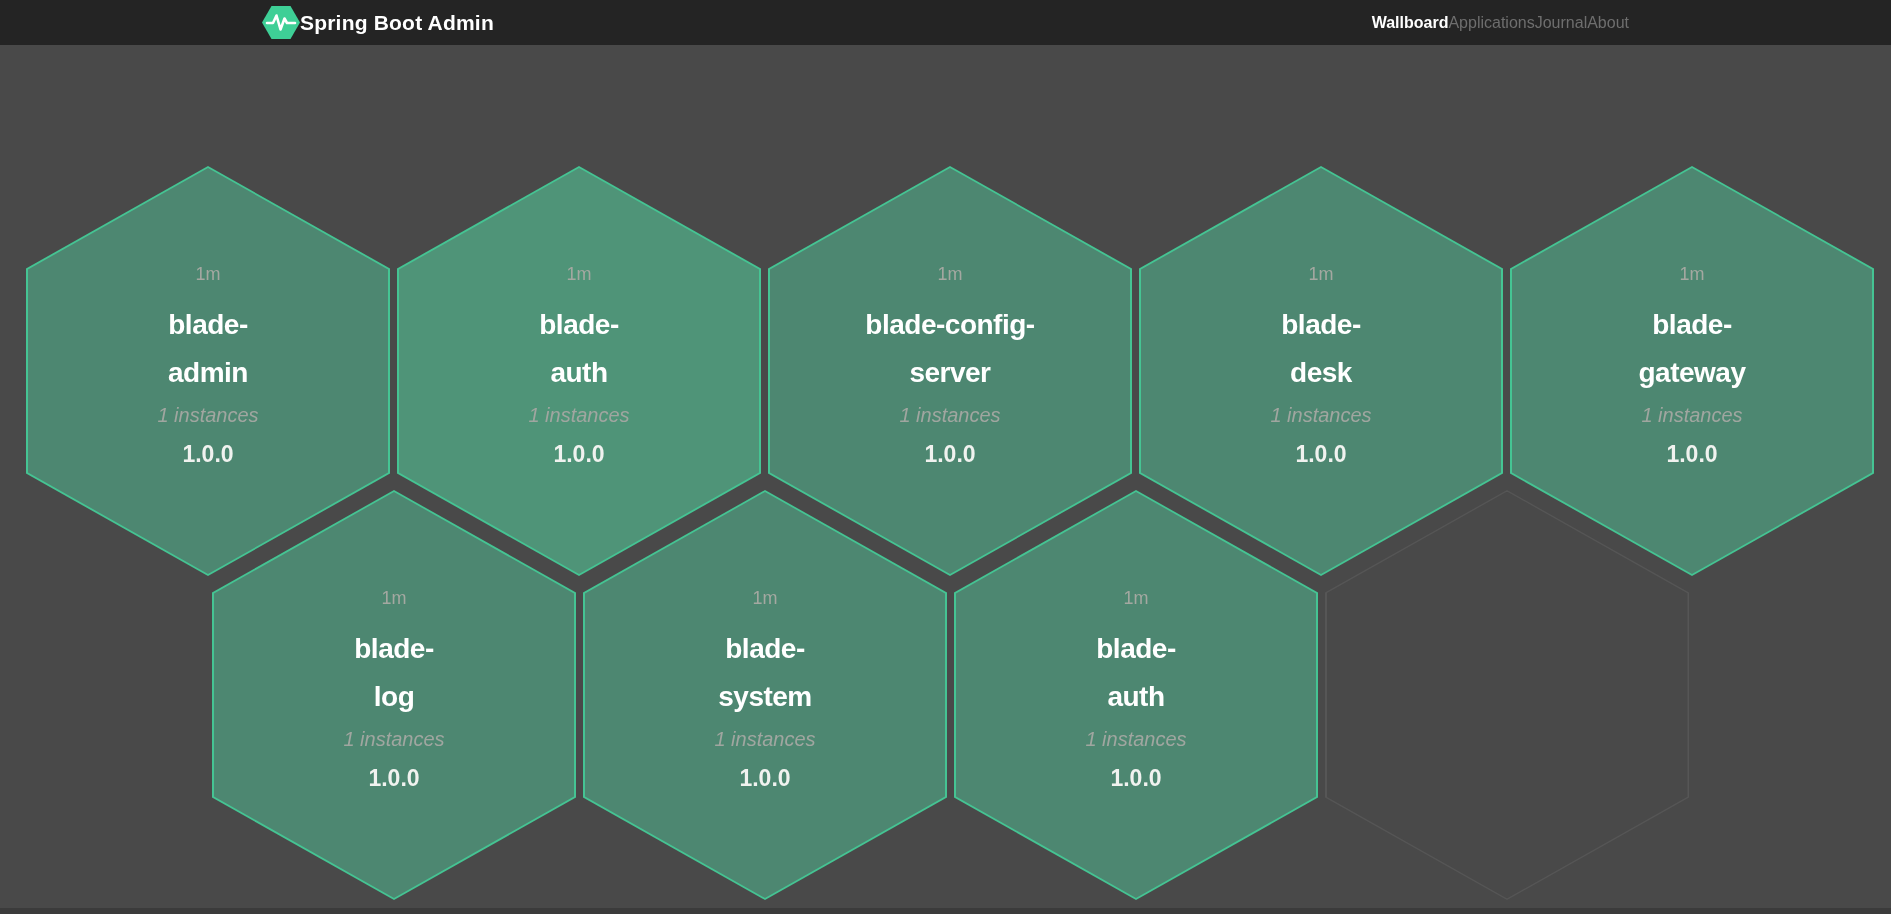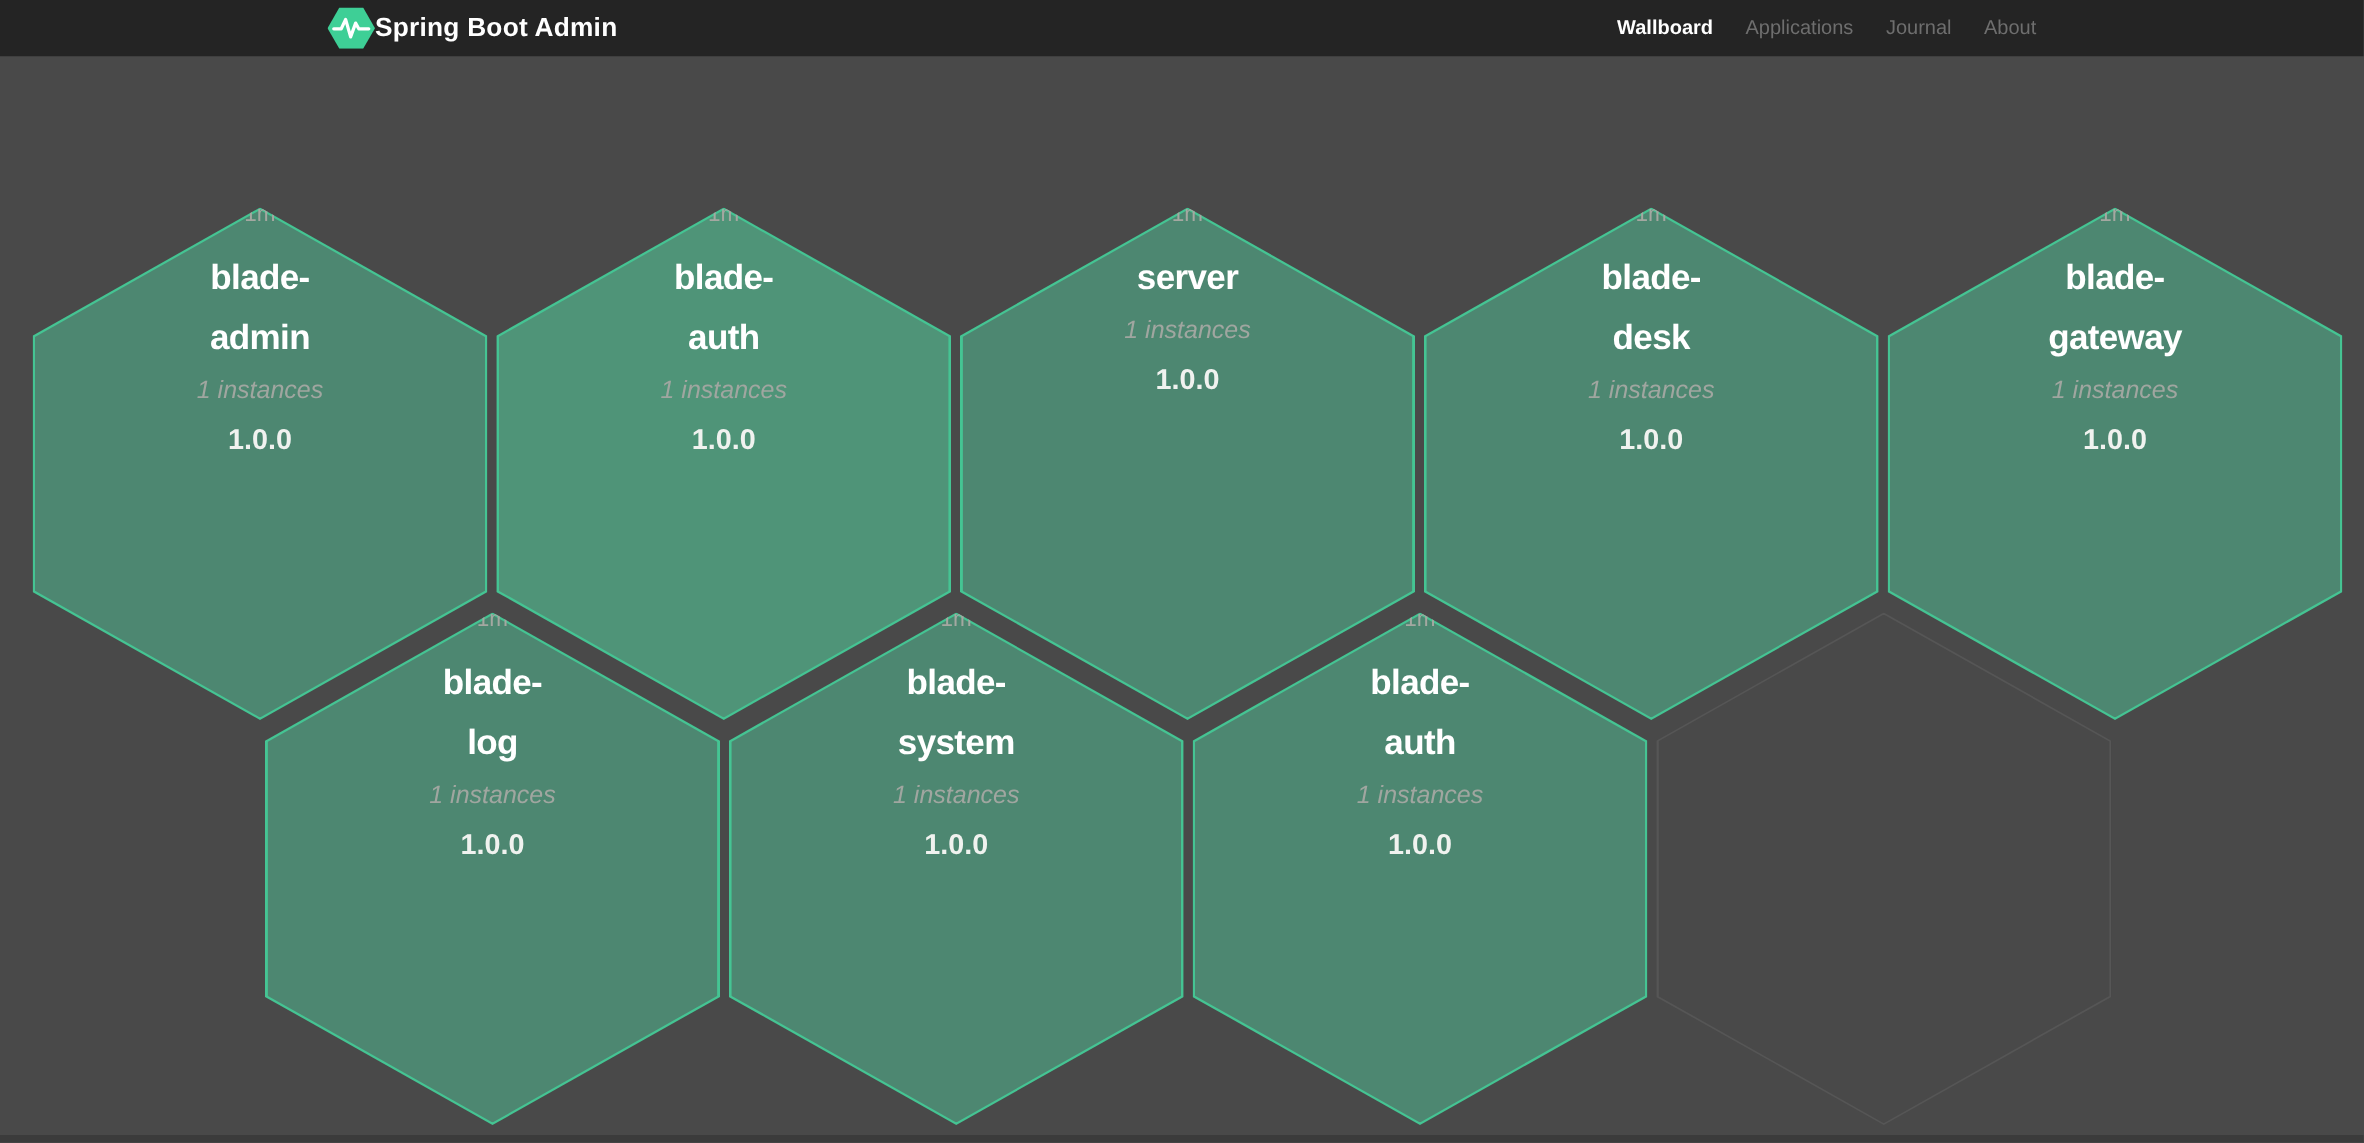--- a/index.html
+++ b/index.html
@@ -20,21 +20,21 @@
     height:45px;background:var(--navbar-bg);width:100%;
   }
   .navbar-inner{
     width:1367px;height:100%;margin:0 auto;
     display:flex;align-items:center;justify-content:space-between;
   }
   .brand{display:flex;align-items:center;cursor:pointer;}
   .brand-title{color:#fff;font-size:21px;font-weight:700;letter-spacing:.2px;}
   .nav-links{display:flex;align-items:center;}
   .nav-link{
-    margin-left:26px;font-size:16px;color:var(--nav-link);cursor:pointer;
+    font-size:16px;color:var(--nav-link);cursor:pointer;
     text-decoration:none;
   }
   .nav-link.active{color:var(--nav-link-active);font-weight:700;}
   
   .wallboard{position:relative;width:100%;height:863px;}
   .hex{
     position:absolute;width:364px;height:410px;cursor:pointer;
   }
   .hex, .hex .hex-fill{
     clip-path:polygon(50% 0%,100% 25%,100% 75%,50% 100%,0% 75%,0% 25%);
@@ -42,21 +42,21 @@
   .hex{background:var(--tile-border);}
   .hex.empty{background:var(--empty-border);cursor:default;}
   .hex .hex-fill{
     position:absolute;left:2px;top:2px;right:2px;bottom:2px;
     background:var(--tile-fill);
   }
   .hex.bright .hex-fill{background:var(--tile-fill-bright);}
   .hex.empty .hex-fill{background:var(--bg);left:1.5px;top:1.5px;right:1.5px;bottom:1.5px;}
   .hex-content{
     position:absolute;inset:0;display:flex;flex-direction:column;
-    align-items:center;text-align:center;
+    align-items:center;justify-content:center;text-align:center;
     transform:translateY(-5px);
   }
   .hex-uptime{font-size:18px;color:var(--uptime-col);margin-bottom:16px;}
   .hex-name{
     font-size:28px;line-height:48px;font-weight:600;color:#ffffff;
     letter-spacing:-0.5px;
   }
   .hex-instances{font-size:20px;color:var(--inst-col);margin-top:7px;font-style:italic;}
   .hex-version{font-size:23px;color:var(--ver-col);margin-top:14px;font-weight:bold;}
   
@@ -110,20 +110,21 @@
         </div>
       <div class="hex-instances">1 instances</div>
       <div class="hex-version">1.0.0</div>
     </div>
   </div>
     <div class="hex" style="left: 768px; top: 121px;">
     <div class="hex-fill"></div>
     <div class="hex-content">
       <div class="hex-uptime">1m</div>
       <div class="hex-name">
+          <div>blade-config-</div>
           <div>server</div>
         </div>
       <div class="hex-instances">1 instances</div>
       <div class="hex-version">1.0.0</div>
     </div>
   </div>
     <div class="hex" style="left: 1139px; top: 121px;">
     <div class="hex-fill"></div>
     <div class="hex-content">
       <div class="hex-uptime">1m</div>

